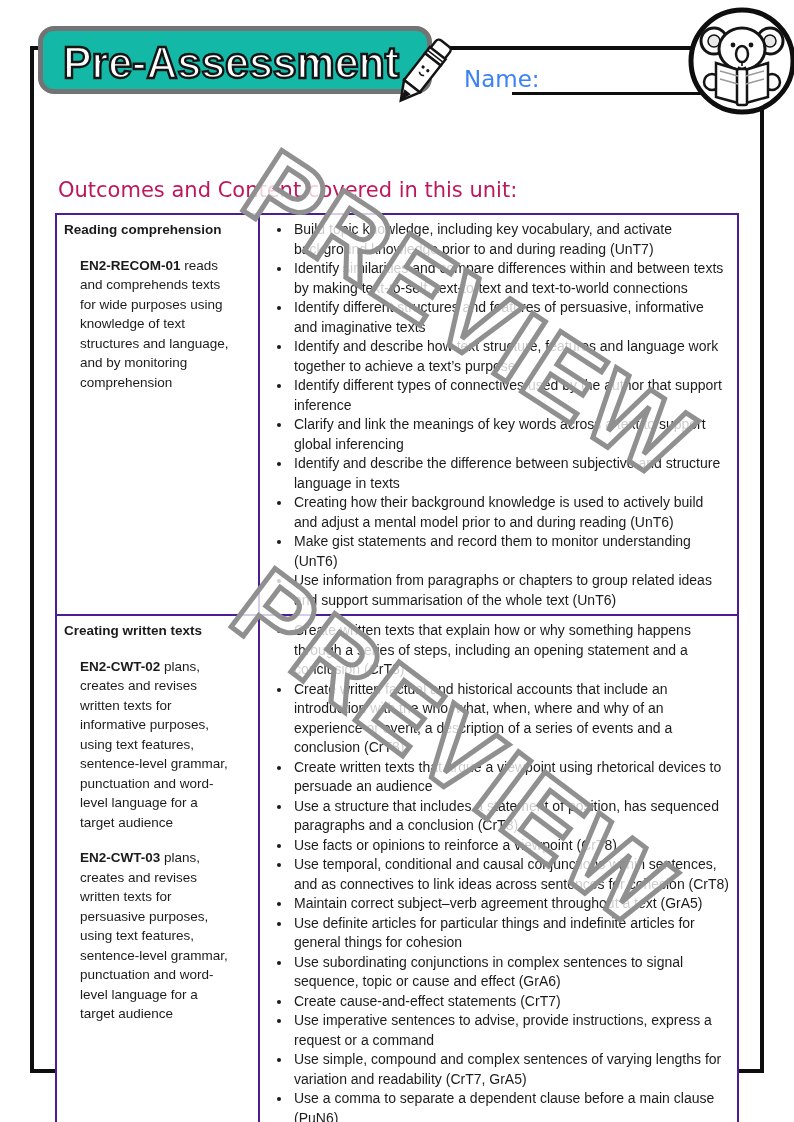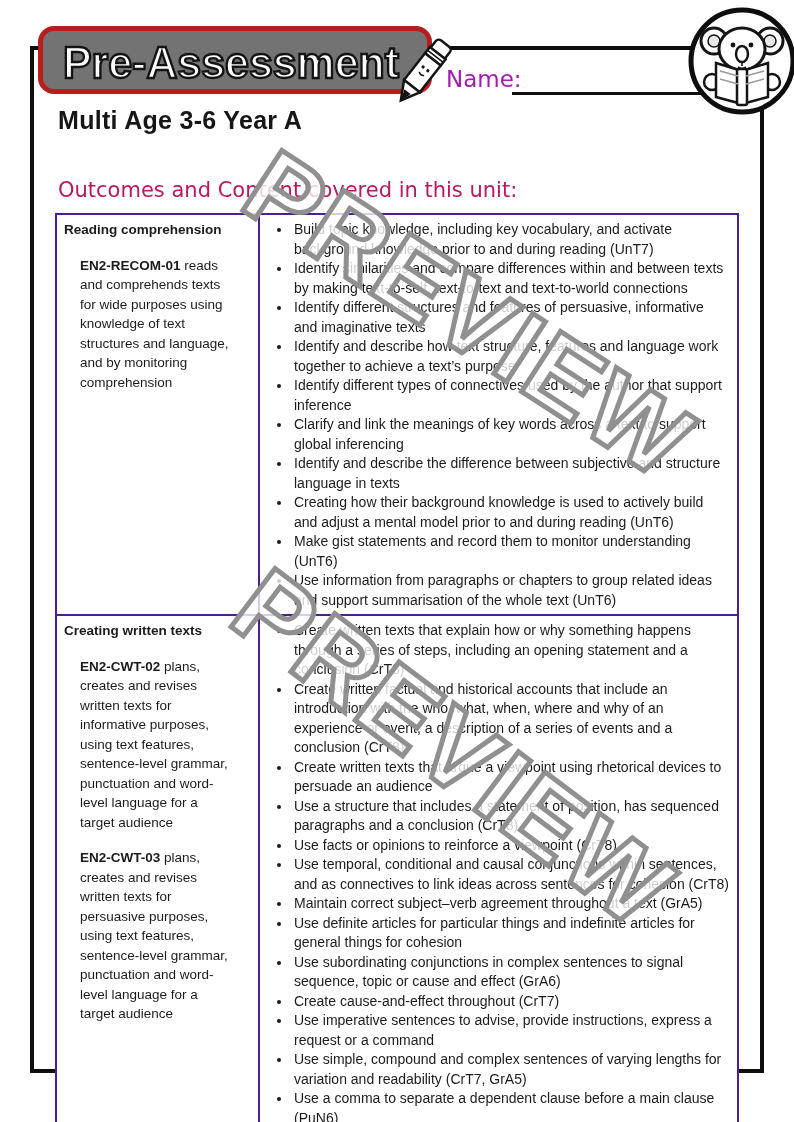--- a/index.html
+++ b/index.html
@@ -5,30 +5,30 @@
   html,body{margin:0;padding:0;background:#fff;}
   body{font-family:"Liberation Sans",sans-serif;color:#1b1b1b;}
   .page{position:relative;width:794px;height:1122px;background:#fff;overflow:hidden;}
 
   
   .frame{position:absolute;left:30px;top:46px;width:734px;height:1027px;
          border:4px solid #0e0e0e;box-sizing:border-box;z-index:1;}
 
   
   .badge{position:absolute;left:38px;top:26px;width:394px;height:68px;
-         background:#737373;border:5px solid #b91c1c;border-radius:16px;
+         background:#14b8a6;border:5px solid #737373;border-radius:16px;
          box-sizing:border-box;z-index:3;}
   .badge svg{display:block;margin:2px auto 0 auto;}
 
   .pencil{position:absolute;left:392px;top:30px;z-index:4;}
 
   .koala{position:absolute;left:686px;top:5px;z-index:3;}
 
-  .name-row{position:absolute;left:446px;top:66px;z-index:2;
-            font-family:"DejaVu Sans",sans-serif;font-size:23px;color:#a21caf;}
+  .name-row{position:absolute;left:464px;top:66px;z-index:2;
+            font-family:"DejaVu Sans",sans-serif;font-size:23px;color:#3b82f6;}
   .name-line{position:absolute;left:512px;top:92px;width:190px;height:0;
              border-bottom:3px solid #0e0e0e;z-index:2;}
 
   .titles{position:absolute;left:58px;top:100px;z-index:2;}
   .title-line{font-size:25px;font-weight:bold;letter-spacing:0.3px;color:#161616;
               line-height:40px;font-family:"Liberation Sans",sans-serif;}
   .intro{position:absolute;left:58px;top:178px;z-index:2;
          font-family:"DejaVu Sans",sans-serif;font-size:21px;color:#be185d;}
 
   
@@ -104,21 +104,20 @@
         <rect x="51" y="64" width="10" height="36" rx="2"></rect>
       </g>
       <path d="M34 66 l18 5 M34 74 l18 5 M60 71 l18 -5 M60 79 l18 -5" stroke="#9a9a9a" stroke-width="1.4" fill="none"></path>
     </svg>
   </div>
 
   <div class="name-row">Name:</div>
   <div class="name-line"></div>
 
   <div class="titles">
-    <div class="title-line">Multi Age 3-6 Year A</div>
   </div>
   <div class="intro">Outcomes and Content covered in this unit:</div>
 
   <table class="outcomes">
     <colgroup>
         <col style="width:203px">
         <col style="width:479px">
       </colgroup>
     <tbody>
         <tr class="row-1">
@@ -151,21 +150,21 @@
             <ul>
               <li>Create written texts that explain how or why something happens through a series of steps, including an opening statement and a conclusion (CrT8)</li>
               <li>Create written factual and historical accounts that include an introduction with the who, what, when, where and why of an experience or event, a description of a series of events and a conclusion (CrT8)</li>
               <li>Create written texts that argue a viewpoint using rhetorical devices to persuade an audience</li>
               <li>Use a structure that includes a statement of position, has sequenced paragraphs and a conclusion (CrT8)</li>
               <li>Use facts or opinions to reinforce a viewpoint (CrT8)</li>
               <li>Use temporal, conditional and causal conjunctions within sentences, and as connectives to link ideas across sentences for cohesion (CrT8)</li>
               <li>Maintain correct subject–verb agreement throughout a text (GrA5)</li>
               <li>Use definite articles for particular things and indefinite articles for general things for cohesion</li>
               <li>Use subordinating conjunctions in complex sentences to signal sequence, topic or cause and effect (GrA6)</li>
-              <li>Create cause-and-effect throughout (CrT7)</li>
+              <li>Create cause-and-effect statements (CrT7)</li>
               <li>Use imperative sentences to advise, provide instructions, express a request or a command</li>
               <li>Use simple, compound and complex sentences of varying lengths for variation and readability (CrT7, GrA5)</li>
               <li>Use a comma to separate a dependent clause before a main clause (PuN6)</li>
               <li>Use topic-specific Tier 2 and Tier 3 vocabulary to demonstrate authority (CrT8)</li>
             </ul>
           </td>
         </tr>
       </tbody>
   </table>
 

